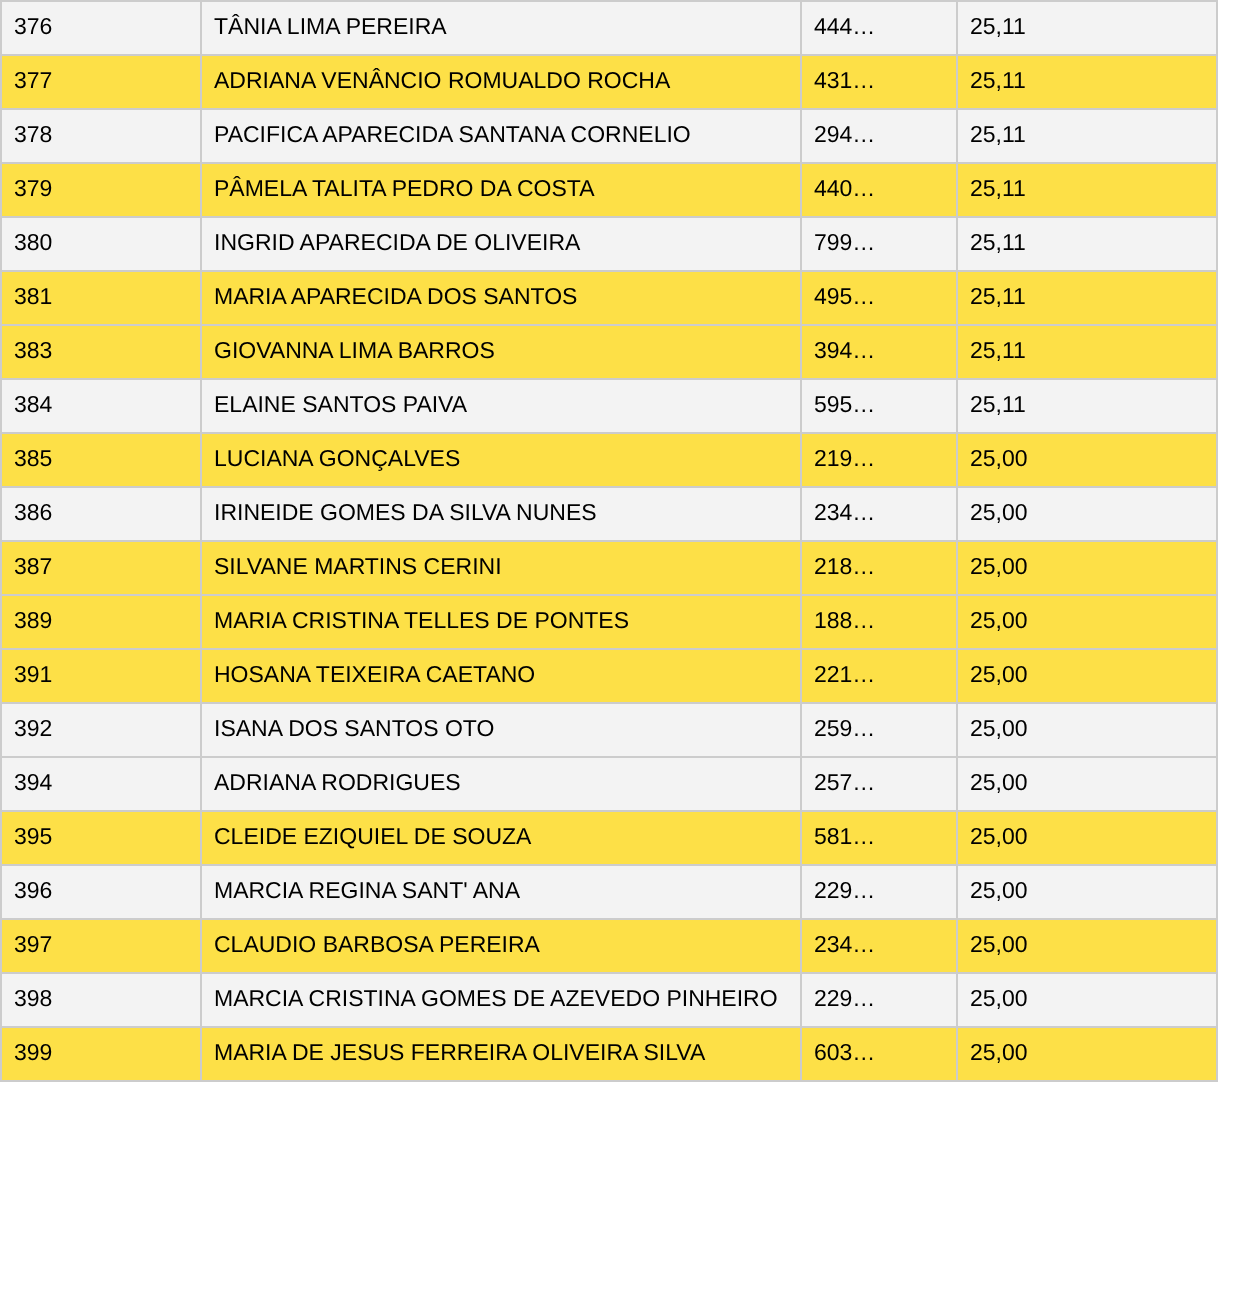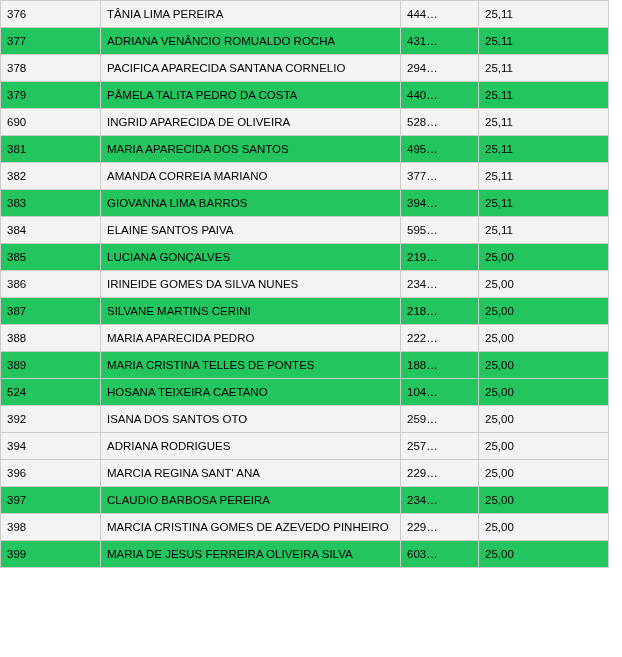--- a/index.html
+++ b/index.html
@@ -45,21 +45,21 @@
   td.cell-code {
     padding-left: 6px;
   }
   td.cell-value {
     padding-left: 8px;
   }
   tr.row-alt td {
     background: #f3f3f3;
   }
   tr.row-plain td {
-    background: #22c55e;
+    background: #fde047;
   }
 </style>
 </head>
 <body>
 
 <table class="data-table">
   <colgroup>
     <col class="c-num">
     <col class="c-name">
     <col class="c-code">
@@ -84,35 +84,29 @@
         <td class="cell-code">294…</td>
         <td class="cell-value">25,11</td>
       </tr>
       <tr class="row-plain">
         <td class="cell-num">379</td>
         <td class="cell-name">PÂMELA TALITA PEDRO DA COSTA</td>
         <td class="cell-code">440…</td>
         <td class="cell-value">25,11</td>
       </tr>
       <tr class="row-alt">
-        <td class="cell-num">690</td>
+        <td class="cell-num">380</td>
         <td class="cell-name">INGRID APARECIDA DE OLIVEIRA</td>
-        <td class="cell-code">528…</td>
+        <td class="cell-code">799…</td>
         <td class="cell-value">25,11</td>
       </tr>
       <tr class="row-plain">
         <td class="cell-num">381</td>
         <td class="cell-name">MARIA APARECIDA DOS SANTOS</td>
         <td class="cell-code">495…</td>
-        <td class="cell-value">25,11</td>
-      </tr>
-      <tr class="row-alt">
-        <td class="cell-num">382</td>
-        <td class="cell-name">AMANDA CORREIA MARIANO</td>
-        <td class="cell-code">377…</td>
         <td class="cell-value">25,11</td>
       </tr>
       <tr class="row-plain">
         <td class="cell-num">383</td>
         <td class="cell-name">GIOVANNA LIMA BARROS</td>
         <td class="cell-code">394…</td>
         <td class="cell-value">25,11</td>
       </tr>
       <tr class="row-alt">
         <td class="cell-num">384</td>
@@ -131,48 +125,48 @@
         <td class="cell-name">IRINEIDE GOMES DA SILVA NUNES</td>
         <td class="cell-code">234…</td>
         <td class="cell-value">25,00</td>
       </tr>
       <tr class="row-plain">
         <td class="cell-num">387</td>
         <td class="cell-name">SILVANE MARTINS CERINI</td>
         <td class="cell-code">218…</td>
         <td class="cell-value">25,00</td>
       </tr>
-      <tr class="row-alt">
-        <td class="cell-num">388</td>
-        <td class="cell-name">MARIA APARECIDA PEDRO</td>
-        <td class="cell-code">222…</td>
-        <td class="cell-value">25,00</td>
-      </tr>
       <tr class="row-plain">
         <td class="cell-num">389</td>
         <td class="cell-name">MARIA CRISTINA TELLES DE PONTES</td>
         <td class="cell-code">188…</td>
         <td class="cell-value">25,00</td>
       </tr>
       <tr class="row-plain">
-        <td class="cell-num">524</td>
+        <td class="cell-num">391</td>
         <td class="cell-name">HOSANA TEIXEIRA CAETANO</td>
-        <td class="cell-code">104…</td>
+        <td class="cell-code">221…</td>
         <td class="cell-value">25,00</td>
       </tr>
       <tr class="row-alt">
         <td class="cell-num">392</td>
         <td class="cell-name">ISANA DOS SANTOS OTO</td>
         <td class="cell-code">259…</td>
         <td class="cell-value">25,00</td>
       </tr>
       <tr class="row-alt">
         <td class="cell-num">394</td>
         <td class="cell-name">ADRIANA RODRIGUES</td>
         <td class="cell-code">257…</td>
+        <td class="cell-value">25,00</td>
+      </tr>
+      <tr class="row-plain">
+        <td class="cell-num">395</td>
+        <td class="cell-name">CLEIDE EZIQUIEL DE SOUZA</td>
+        <td class="cell-code">581…</td>
         <td class="cell-value">25,00</td>
       </tr>
       <tr class="row-alt">
         <td class="cell-num">396</td>
         <td class="cell-name">MARCIA REGINA SANT' ANA</td>
         <td class="cell-code">229…</td>
         <td class="cell-value">25,00</td>
       </tr>
       <tr class="row-plain">
         <td class="cell-num">397</td>

